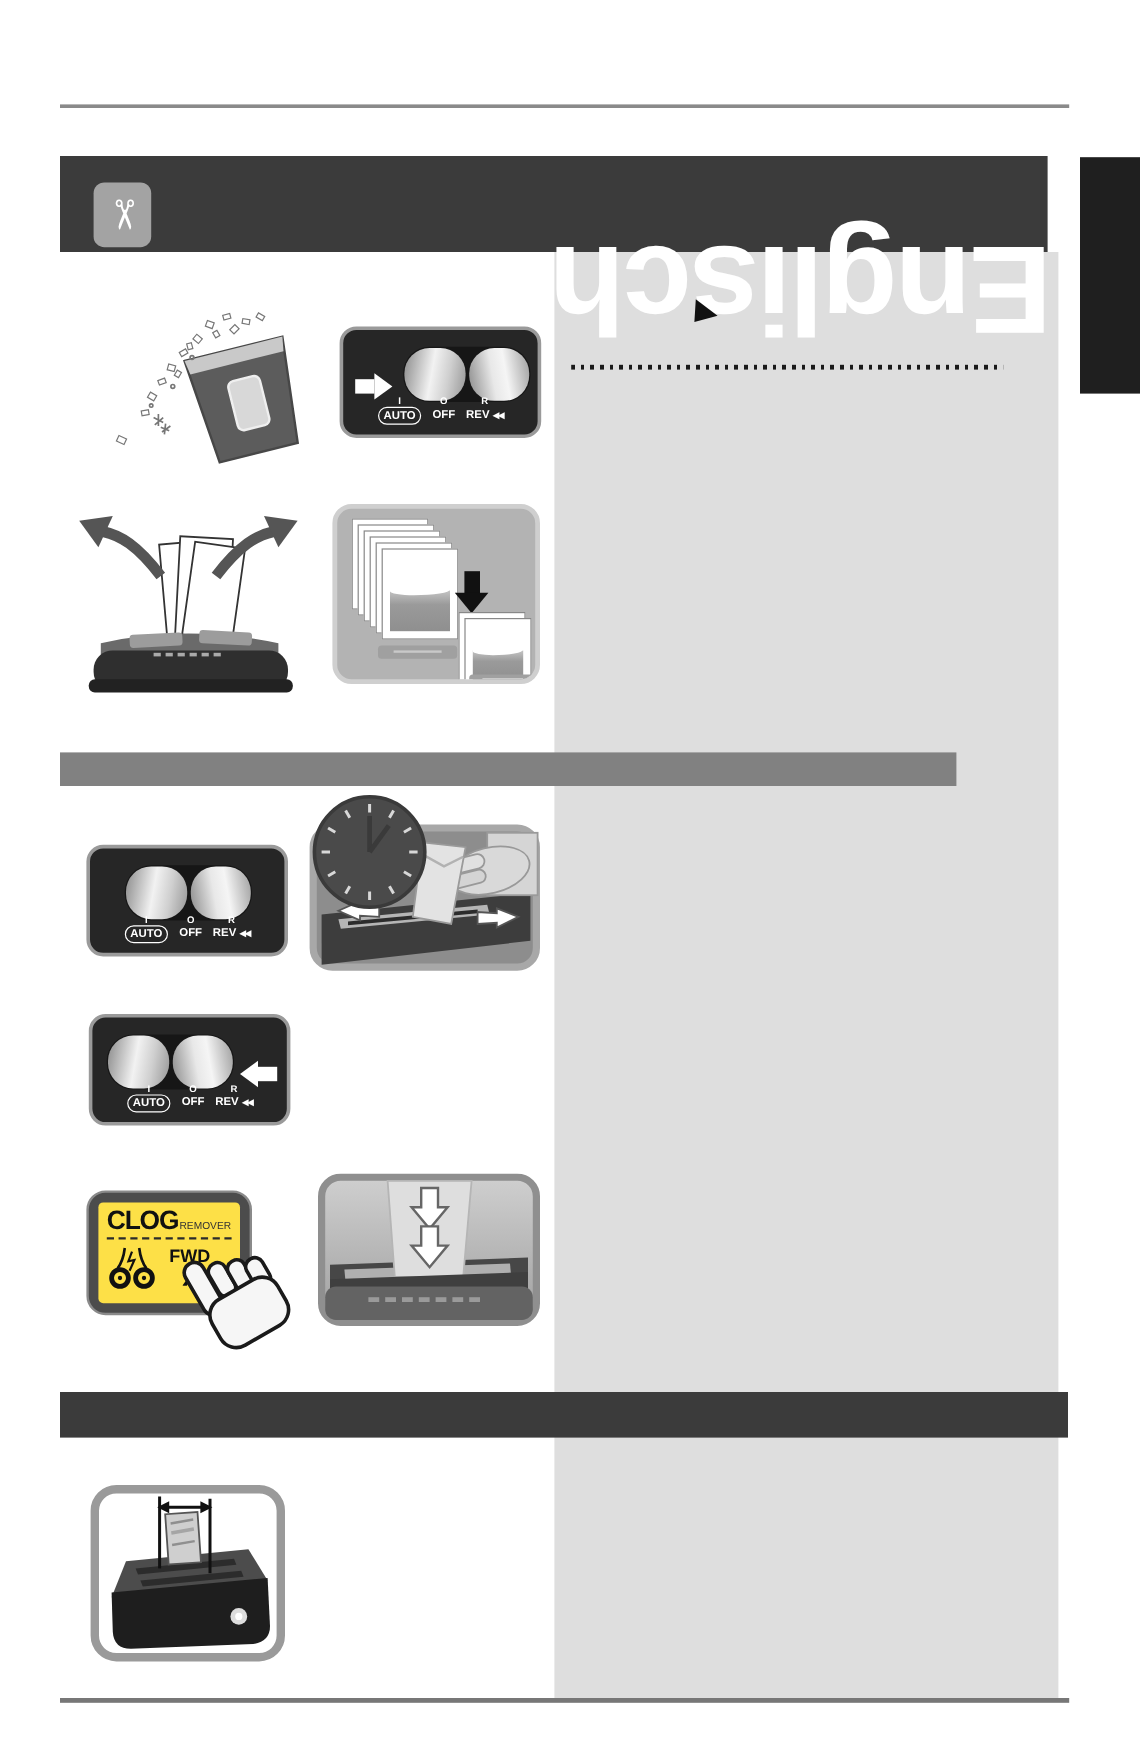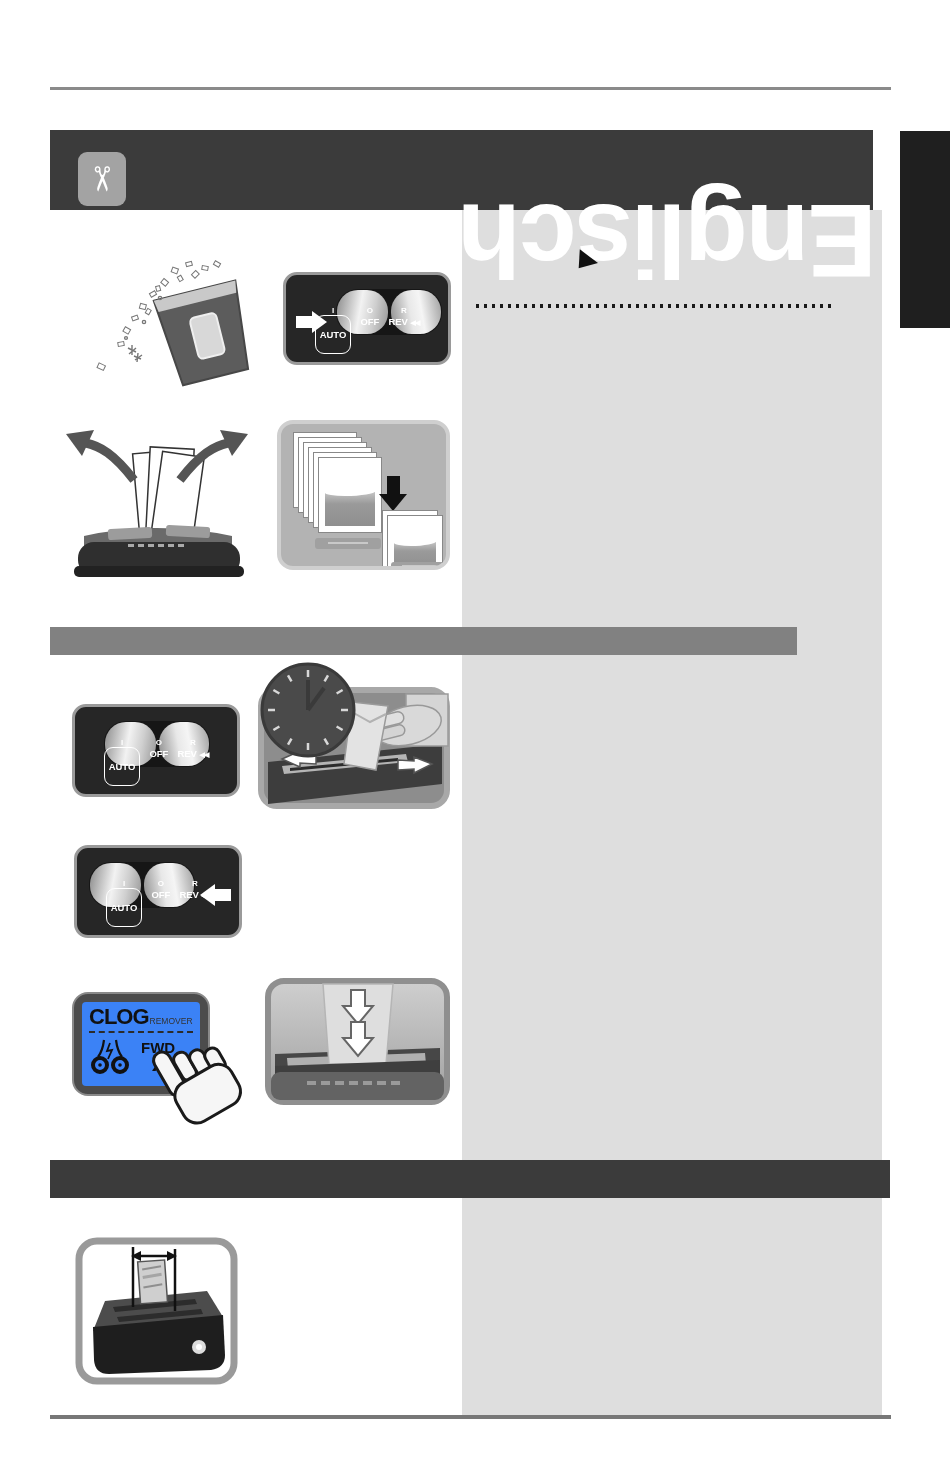--- a/index.html
+++ b/index.html
@@ -39,21 +39,21 @@
   .panel-plain .rocker{left:29px;}
   .panel-rev .rocker{left:12px;}
   .pill-l,.pill-r{flex:1;border-radius:21px;}
   .pill-l{background:linear-gradient(100deg,#8a8a8a 0%,#f2f2f2 45%,#cfcfcf 70%,#969696 100%);}
   .pill-r{background:linear-gradient(80deg,#8a8a8a 0%,#e8e8e8 40%,#f5f5f5 60%,#9c9c9c 100%);}
   .switch-labels{position:absolute;bottom:8px;left:0;width:100%;display:flex;
      justify-content:center;gap:9px;color:#fff;}
   .sw-col{display:flex;flex-direction:column;align-items:center;}
   .sw-pos{font-size:8px;font-weight:bold;line-height:9px;}
   .sw-mode{font-size:9.5px;font-weight:bold;line-height:13px;white-space:nowrap;}
-  .auto-pill{border:1.5px solid #fff;border-radius:9px;padding:12px 4px;display:inline-block;}
+  .auto-pill{border:1.5px solid #fff;border-radius:9px;padding:0 4px;display:inline-block;}
   .rev-arrows{font-size:7px;letter-spacing:-1px;}
   .warrow{position:absolute;width:31px;height:22px;}
   .warrow .stem{position:absolute;left:0;top:5px;width:16px;height:12px;background:#fff;}
   .warrow .head{position:absolute;left:16px;top:0;width:0;height:0;
     border-top:11px solid transparent;border-bottom:11px solid transparent;border-left:15px solid #fff;}
   .warrow.left{transform:scaleX(-1);}
 
   
   .stack-box{left:277px;top:420px;width:173px;height:150px;background:#b3b3b3;
     border:4px solid #cfcfcf;border-radius:16px;box-sizing:border-box;overflow:hidden;}
@@ -64,21 +64,21 @@
     background:#fff;border-radius:0 0 60% 40%;}
   .tray{position:absolute;background:#a0a0a0;border-radius:3px;}
   .tray::after{content:"";position:absolute;left:20%;top:40%;width:60%;height:2px;background:#c9c9c9;}
   .barrow-stem{position:absolute;background:#111;}
   .barrow-head{position:absolute;width:0;height:0;border-left:14px solid transparent;
     border-right:14px solid transparent;border-top:17px solid #111;}
 
   
   .clog-frame{left:72px;top:992px;width:138px;height:104px;background:#4c4c4c;
     border:2px solid #8a8a8a;border-radius:16px;box-sizing:border-box;padding:8px;}
-  .clog-face{background:#3b82f6;border-radius:4px;height:100%;box-sizing:border-box;
+  .clog-face{background:#fde047;border-radius:4px;height:100%;box-sizing:border-box;
     padding:4px 7px 2px;display:flex;flex-direction:column;}
   .clog-title-row{display:flex;align-items:baseline;}
   .clog-title{font-size:22px;font-weight:900;letter-spacing:-1px;color:#111;line-height:22px;}
   .clog-sub{font-size:8.5px;font-weight:normal;color:#333;margin-left:1px;}
   .clog-dash{border-top:2.5px dashed #2b2b2b;margin:3px 0 4px;}
   .clog-row{display:flex;align-items:center;}
   .clog-fwd-col{margin-left:8px;display:flex;flex-direction:column;align-items:flex-start;}
   .clog-fwd{font-size:15px;font-weight:900;color:#111;line-height:15px;}
   .clog-chev{font-size:28px;font-weight:bold;color:#111;line-height:18px;margin-left:10px;}
 </style>

